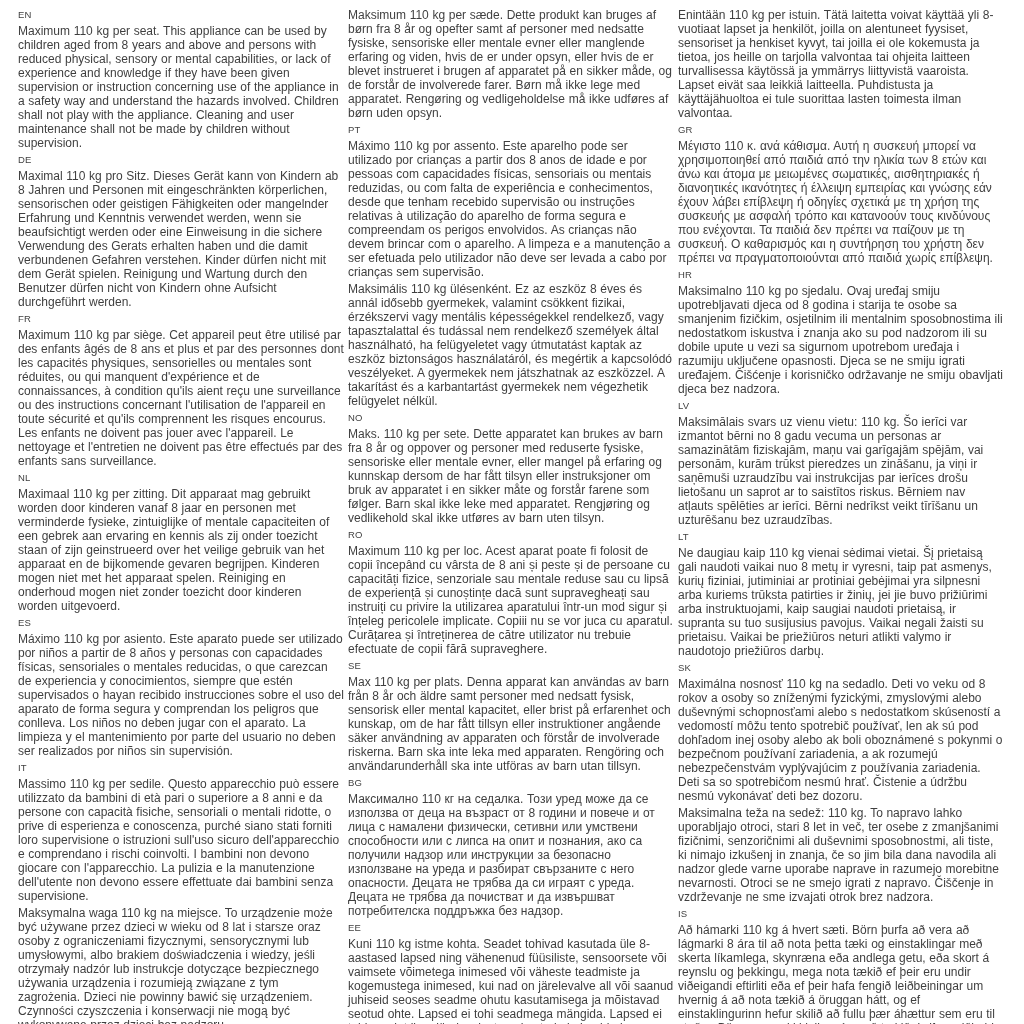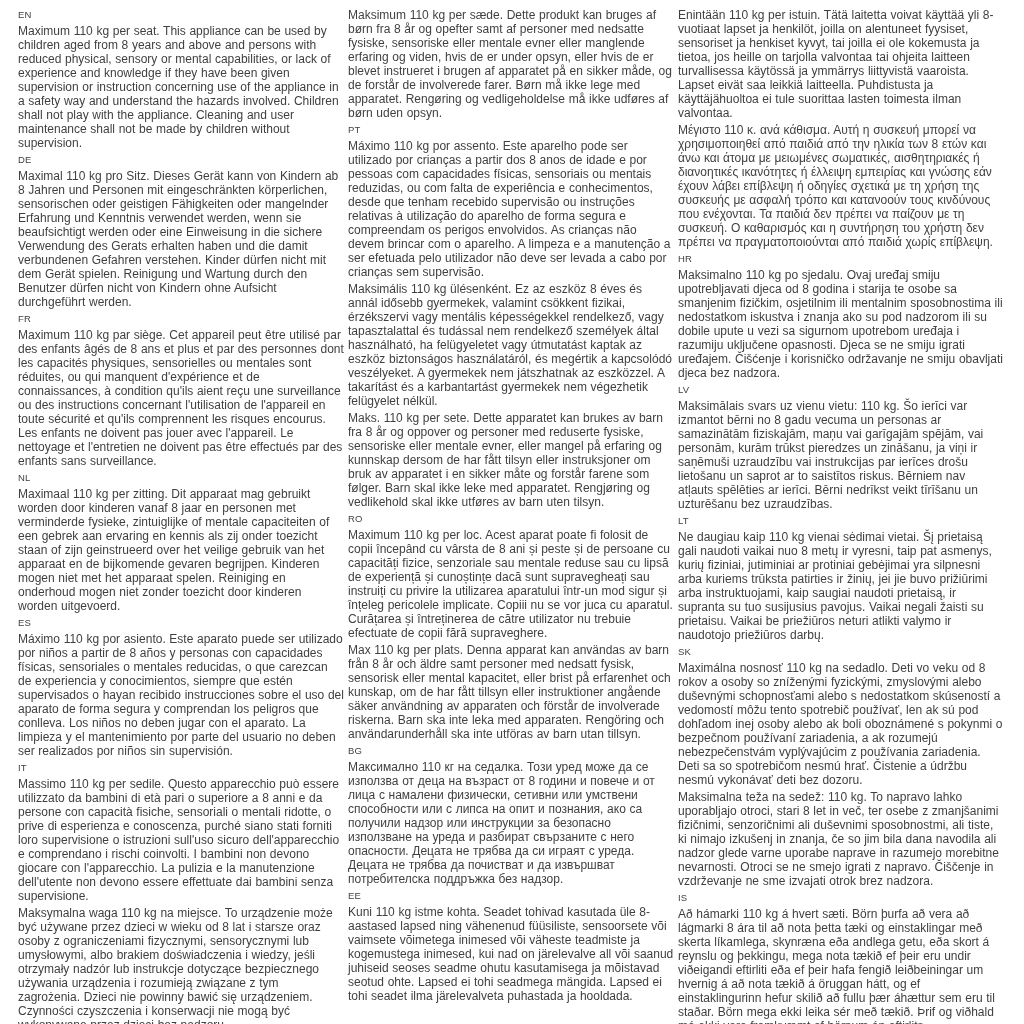--- a/index.html
+++ b/index.html
@@ -80,44 +80,47 @@
       <p class="txt">Maksimum 110 kg per sæde. Dette produkt kan bruges af børn fra 8 år og opefter samt af personer med nedsatte fysiske, sensoriske eller mentale evner eller manglende erfaring og viden, hvis de er under opsyn, eller hvis de er blevet instrueret i brugen af apparatet på en sikker måde, og de forstår de involverede farer. Børn må ikke lege med apparatet. Rengøring og vedligeholdelse må ikke udføres af børn uden opsyn.</p>
     </section>
     <section class="block">
       <h2 class="code">PT</h2>
       <p class="txt">Máximo 110 kg por assento. Este aparelho pode ser utilizado por crianças a partir dos 8 anos de idade e por pessoas com capacidades físicas, sensoriais ou mentais reduzidas, ou com falta de experiência e conhecimentos, desde que tenham recebido supervisão ou instruções relativas à utilização do aparelho de forma segura e compreendam os perigos envolvidos. As crianças não devem brincar com o aparelho. A limpeza e a manutenção a ser efetuada pelo utilizador não deve ser levada a cabo por crianças sem supervisão.</p>
     </section>
     <section class="block">
       <p class="txt">Maksimális 110 kg ülésenként. Ez az eszköz 8 éves és annál idősebb gyermekek, valamint csökkent fizikai, érzékszervi vagy mentális képességekkel rendelkező, vagy tapasztalattal és tudással nem rendelkező személyek által használható, ha felügyeletet vagy útmutatást kaptak az eszköz biztonságos használatáról, és megértik a kapcsolódó veszélyeket. A gyermekek nem játszhatnak az eszközzel. A takarítást és a karbantartást gyermekek nem végezhetik felügyelet nélkül.</p>
     </section>
     <section class="block">
+      <h2 class="code">NO</h2>
       <p class="txt">Maks. 110 kg per sete. Dette apparatet kan brukes av barn fra 8 år og oppover og personer med reduserte fysiske, sensoriske eller mentale evner, eller mangel på erfaring og kunnskap dersom de har fått tilsyn eller instruksjoner om bruk av apparatet i en sikker måte og forstår farene som følger. Barn skal ikke leke med apparatet. Rengjøring og vedlikehold skal ikke utføres av barn uten tilsyn.</p>
     </section>
     <section class="block">
       <h2 class="code">RO</h2>
       <p class="txt">Maximum 110 kg per loc. Acest aparat poate fi folosit de copii începând cu vârsta de 8 ani și peste și de persoane cu capacități fizice, senzoriale sau mentale reduse sau cu lipsă de experiență și cunoștințe dacă sunt supravegheați sau instruiți cu privire la utilizarea aparatului într-un mod sigur și înțeleg pericolele implicate. Copiii nu se vor juca cu aparatul. Curățarea și întreținerea de către utilizator nu trebuie efectuate de copii fără supraveghere.</p>
     </section>
     <section class="block">
+      <h2 class="code">SE</h2>
       <p class="txt">Max 110 kg per plats. Denna apparat kan användas av barn från 8 år och äldre samt personer med nedsatt fysisk, sensorisk eller mental kapacitet, eller brist på erfarenhet och kunskap, om de har fått tillsyn eller instruktioner angående säker användning av apparaten och förstår de involverade riskerna. Barn ska inte leka med apparaten. Rengöring och användarunderhåll ska inte utföras av barn utan tillsyn.</p>
     </section>
     <section class="block">
       <h2 class="code">BG</h2>
       <p class="txt">Максимално 110 кг на седалка. Този уред може да се използва от деца на възраст от 8 години и повече и от лица с намалени физически, сетивни или умствени способности или с липса на опит и познания, ако са получили надзор или инструкции за безопасно използване на уреда и разбират свързаните с него опасности. Децата не трябва да си играят с уреда. Децата не трябва да почистват и да извършват потребителска поддръжка без надзор.</p>
     </section>
     <section class="block">
       <h2 class="code">EE</h2>
       <p class="txt">Kuni 110 kg istme kohta. Seadet tohivad kasutada üle 8-aastased lapsed ning vähenenud füüsiliste, sensoorsete või vaimsete võimetega inimesed või väheste teadmiste ja kogemustega inimesed, kui nad on järelevalve all või saanud juhiseid seoses seadme ohutu kasutamisega ja mõistavad seotud ohte. Lapsed ei tohi seadmega mängida. Lapsed ei tohi seadet ilma järelevalveta puhastada ja hooldada.</p>
     </section>
   </div>
 
   <div class="col">
     <section class="block">
       <p class="txt">Enintään 110 kg per istuin. Tätä laitetta voivat käyttää yli 8-vuotiaat lapset ja henkilöt, joilla on alentuneet fyysiset, sensoriset ja henkiset kyvyt, tai joilla ei ole kokemusta ja tietoa, jos heille on tarjolla valvontaa tai ohjeita laitteen turvallisessa käytössä ja ymmärrys liittyvistä vaaroista. Lapset eivät saa leikkiä laitteella. Puhdistusta ja käyttäjähuoltoa ei tule suorittaa lasten toimesta ilman valvontaa.</p>
     </section>
     <section class="block">
+      <h2 class="code">GR</h2>
       <p class="txt">Μέγιστο 110 κ. ανά κάθισμα. Αυτή η συσκευή μπορεί να χρησιμοποιηθεί από παιδιά από την ηλικία των 8 ετών και άνω και άτομα με μειωμένες σωματικές, αισθητηριακές ή διανοητικές ικανότητες ή έλλειψη εμπειρίας και γνώσης εάν έχουν λάβει επίβλεψη ή οδηγίες σχετικά με τη χρήση της συσκευής με ασφαλή τρόπο και κατανοούν τους κινδύνους που ενέχονται. Τα παιδιά δεν πρέπει να παίζουν με τη συσκευή. Ο καθαρισμός και η συντήρηση του χρήστη δεν πρέπει να πραγματοποιούνται από παιδιά χωρίς επίβλεψη.</p>
     </section>
     <section class="block">
       <h2 class="code">HR</h2>
       <p class="txt">Maksimalno 110 kg po sjedalu. Ovaj uređaj smiju upotrebljavati djeca od 8 godina i starija te osobe sa smanjenim fizičkim, osjetilnim ili mentalnim sposobnostima ili nedostatkom iskustva i znanja ako su pod nadzorom ili su dobile upute u vezi sa sigurnom upotrebom uređaja i razumiju uključene opasnosti. Djeca se ne smiju igrati uređajem. Čišćenje i korisničko održavanje ne smiju obavljati djeca bez nadzora.</p>
     </section>
     <section class="block">
       <h2 class="code">LV</h2>
       <p class="txt">Maksimālais svars uz vienu vietu: 110 kg. Šo ierīci var izmantot bērni no 8 gadu vecuma un personas ar samazinātām fiziskajām, maņu vai garīgajām spējām, vai personām, kurām trūkst pieredzes un zināšanu, ja viņi ir saņēmuši uzraudzību vai instrukcijas par ierīces drošu lietošanu un saprot ar to saistītos riskus. Bērniem nav atļauts spēlēties ar ierīci. Bērni nedrīkst veikt tīrīšanu un uzturēšanu bez uzraudzības.</p>
     </section>

